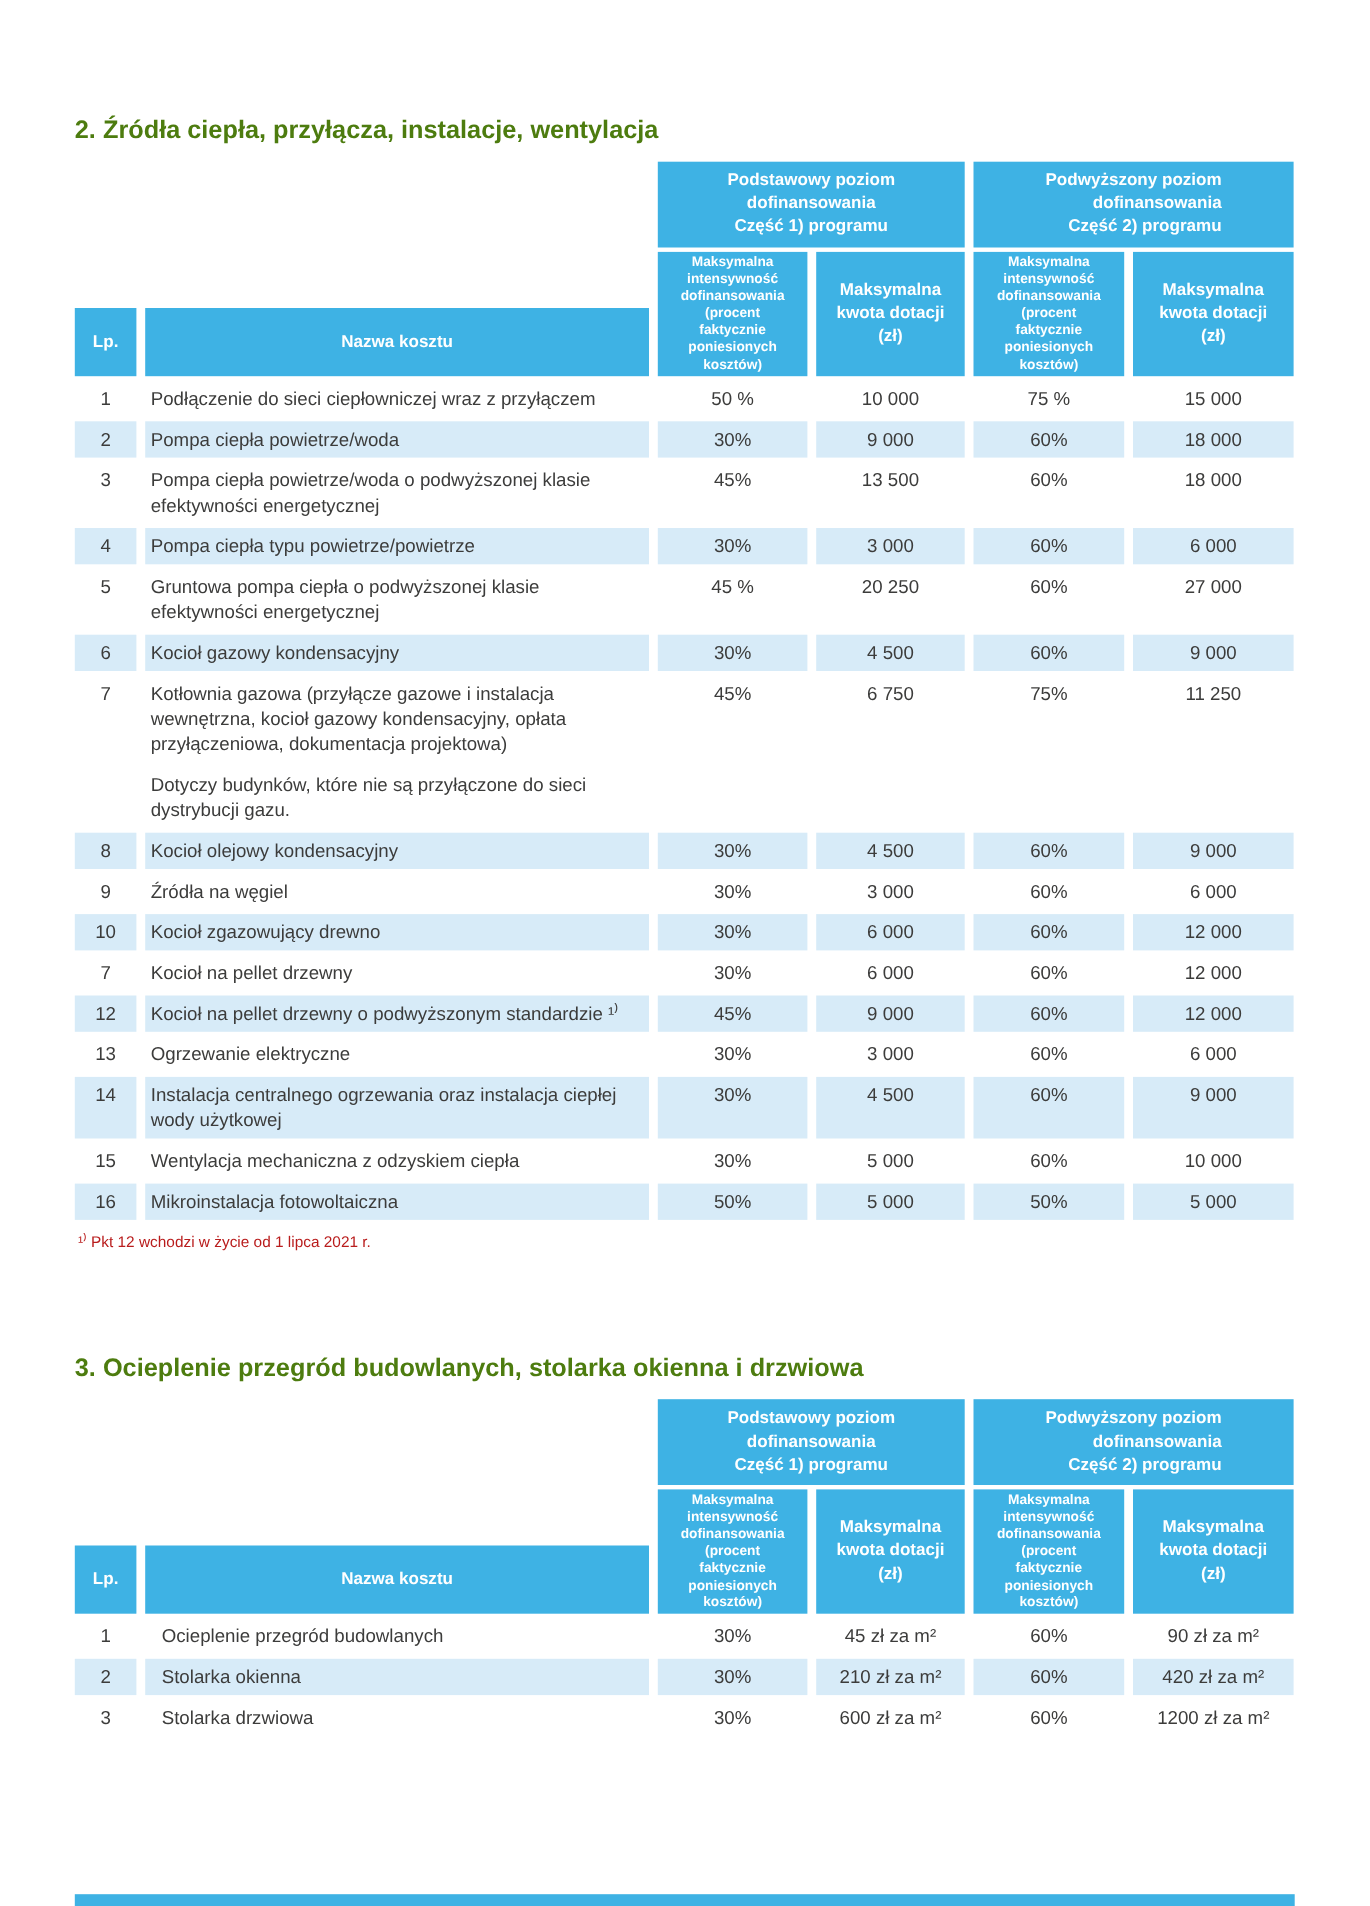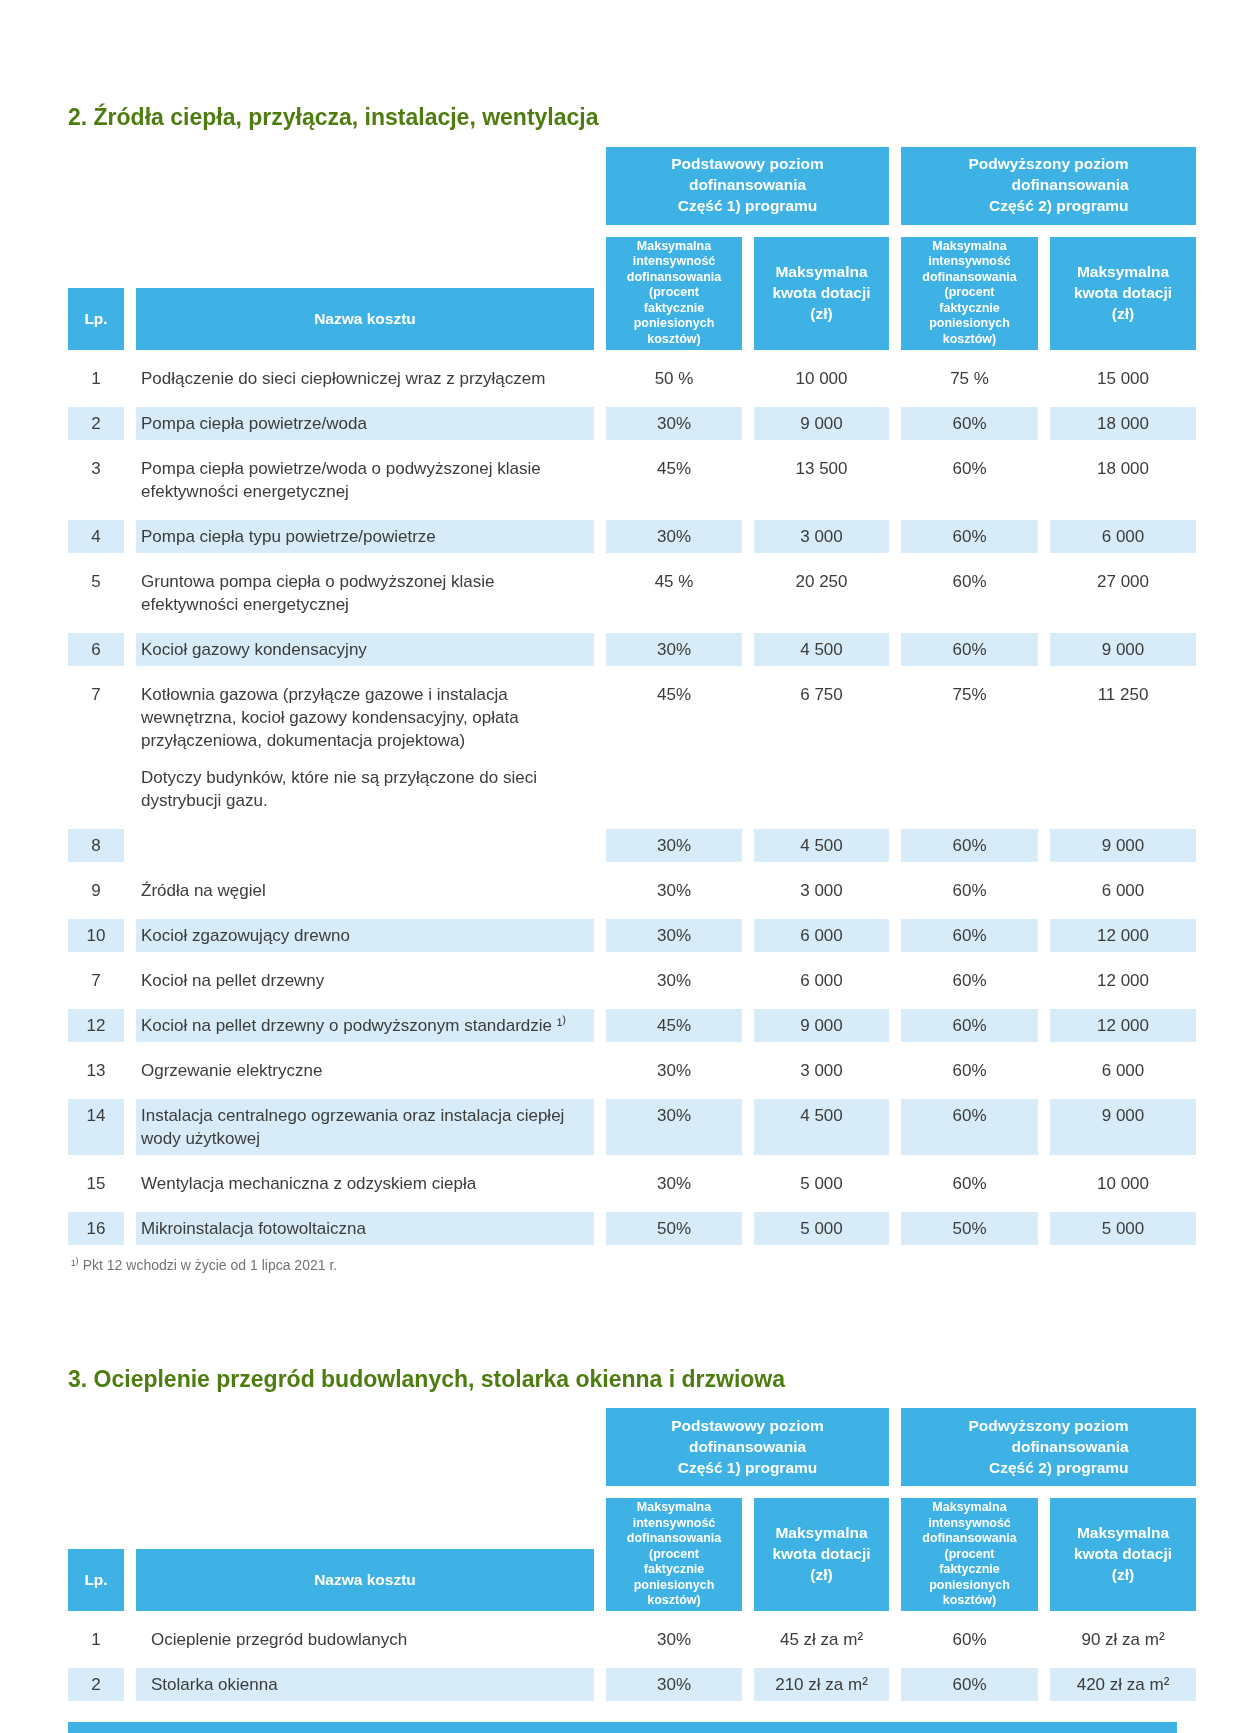--- a/index.html
+++ b/index.html
@@ -17,21 +17,21 @@
   }
   .title-1 { padding-top:104px; }
   .title-2 { margin-top:92px; }
 
   .tbl {
     margin-top:15px; width:1109px;
     display:grid;
     grid-template-columns:56px 458px 136px 135px 137px 146px;
     grid-template-rows:78px 113px;
     grid-auto-rows:auto;
-    column-gap:8px; row-gap:4px;gap:12px;
+    column-gap:8px; row-gap:4px;
   }
   .hcell {
     background:#3eb2e4; color:#ffffff; font-weight:bold;
     display:flex; align-items:center; justify-content:center;
     text-align:center; white-space:pre-line;
   }
   .gh  { grid-row:1; font-size:15.5px; line-height:1.35; }
   .gh1 { grid-column:3 / 5; }
   .gh2 { grid-column:5 / 7;text-align:right; }
   .sub { grid-row:2; }
@@ -49,21 +49,21 @@
     padding:5px 2px;
   }
   .row-cell.striped { background:#d7ebf8; }
   .c-name { padding-left:5px; padding-right:12px; }
   .t2 .c-name { padding-left:15px; }
   .num { text-align:center; }
   .note { margin-top:14px; }
 
   .footnote {
     margin-top:10px; margin-left:3px;
-    font-size:14px; color:#737373;
+    font-size:14px; color:#b91c1c;
   }
 
   .bottom-bar {
     position:absolute; left:68px; top:1722px;
     width:1109px; height:11px; background:#3eb2e4;
   }
 </style>
 </head>
 <body>
 
@@ -154,20 +154,23 @@
           <div class="row-cell num" style="grid-area: 9 / 1;">7</div>
           <div class="row-cell c-name" style="grid-area: 9 / 2;">
             <div>Kotłownia gazowa (przyłącze gazowe i instalacja wewnętrzna, kocioł gazowy kondensacyjny, opłata przyłączeniowa, dokumentacja projektowa)</div>
             <div class="note">Dotyczy budynków, które nie są przyłączone do sieci dystrybucji gazu.</div>
           </div>
           <div class="row-cell num" style="grid-area: 9 / 3;">45%</div>
           <div class="row-cell num" style="grid-area: 9 / 4;">6 750</div>
           <div class="row-cell num" style="grid-area: 9 / 5;">75%</div>
           <div class="row-cell num" style="grid-area: 9 / 6;">11 250</div>
           <div class="row-cell num striped" style="grid-area: 10 / 1;">8</div>
+          <div class="row-cell c-name striped" style="grid-area: 10 / 2;">
+            <div>Kocioł olejowy kondensacyjny</div>
+          </div>
           <div class="row-cell num striped" style="grid-area: 10 / 3;">30%</div>
           <div class="row-cell num striped" style="grid-area: 10 / 4;">4 500</div>
           <div class="row-cell num striped" style="grid-area: 10 / 5;">60%</div>
           <div class="row-cell num striped" style="grid-area: 10 / 6;">9 000</div>
           <div class="row-cell num" style="grid-area: 11 / 1;">9</div>
           <div class="row-cell c-name" style="grid-area: 11 / 2;">
             <div>Źródła na węgiel</div>
           </div>
           <div class="row-cell num" style="grid-area: 11 / 3;">30%</div>
           <div class="row-cell num" style="grid-area: 11 / 4;">3 000</div>

